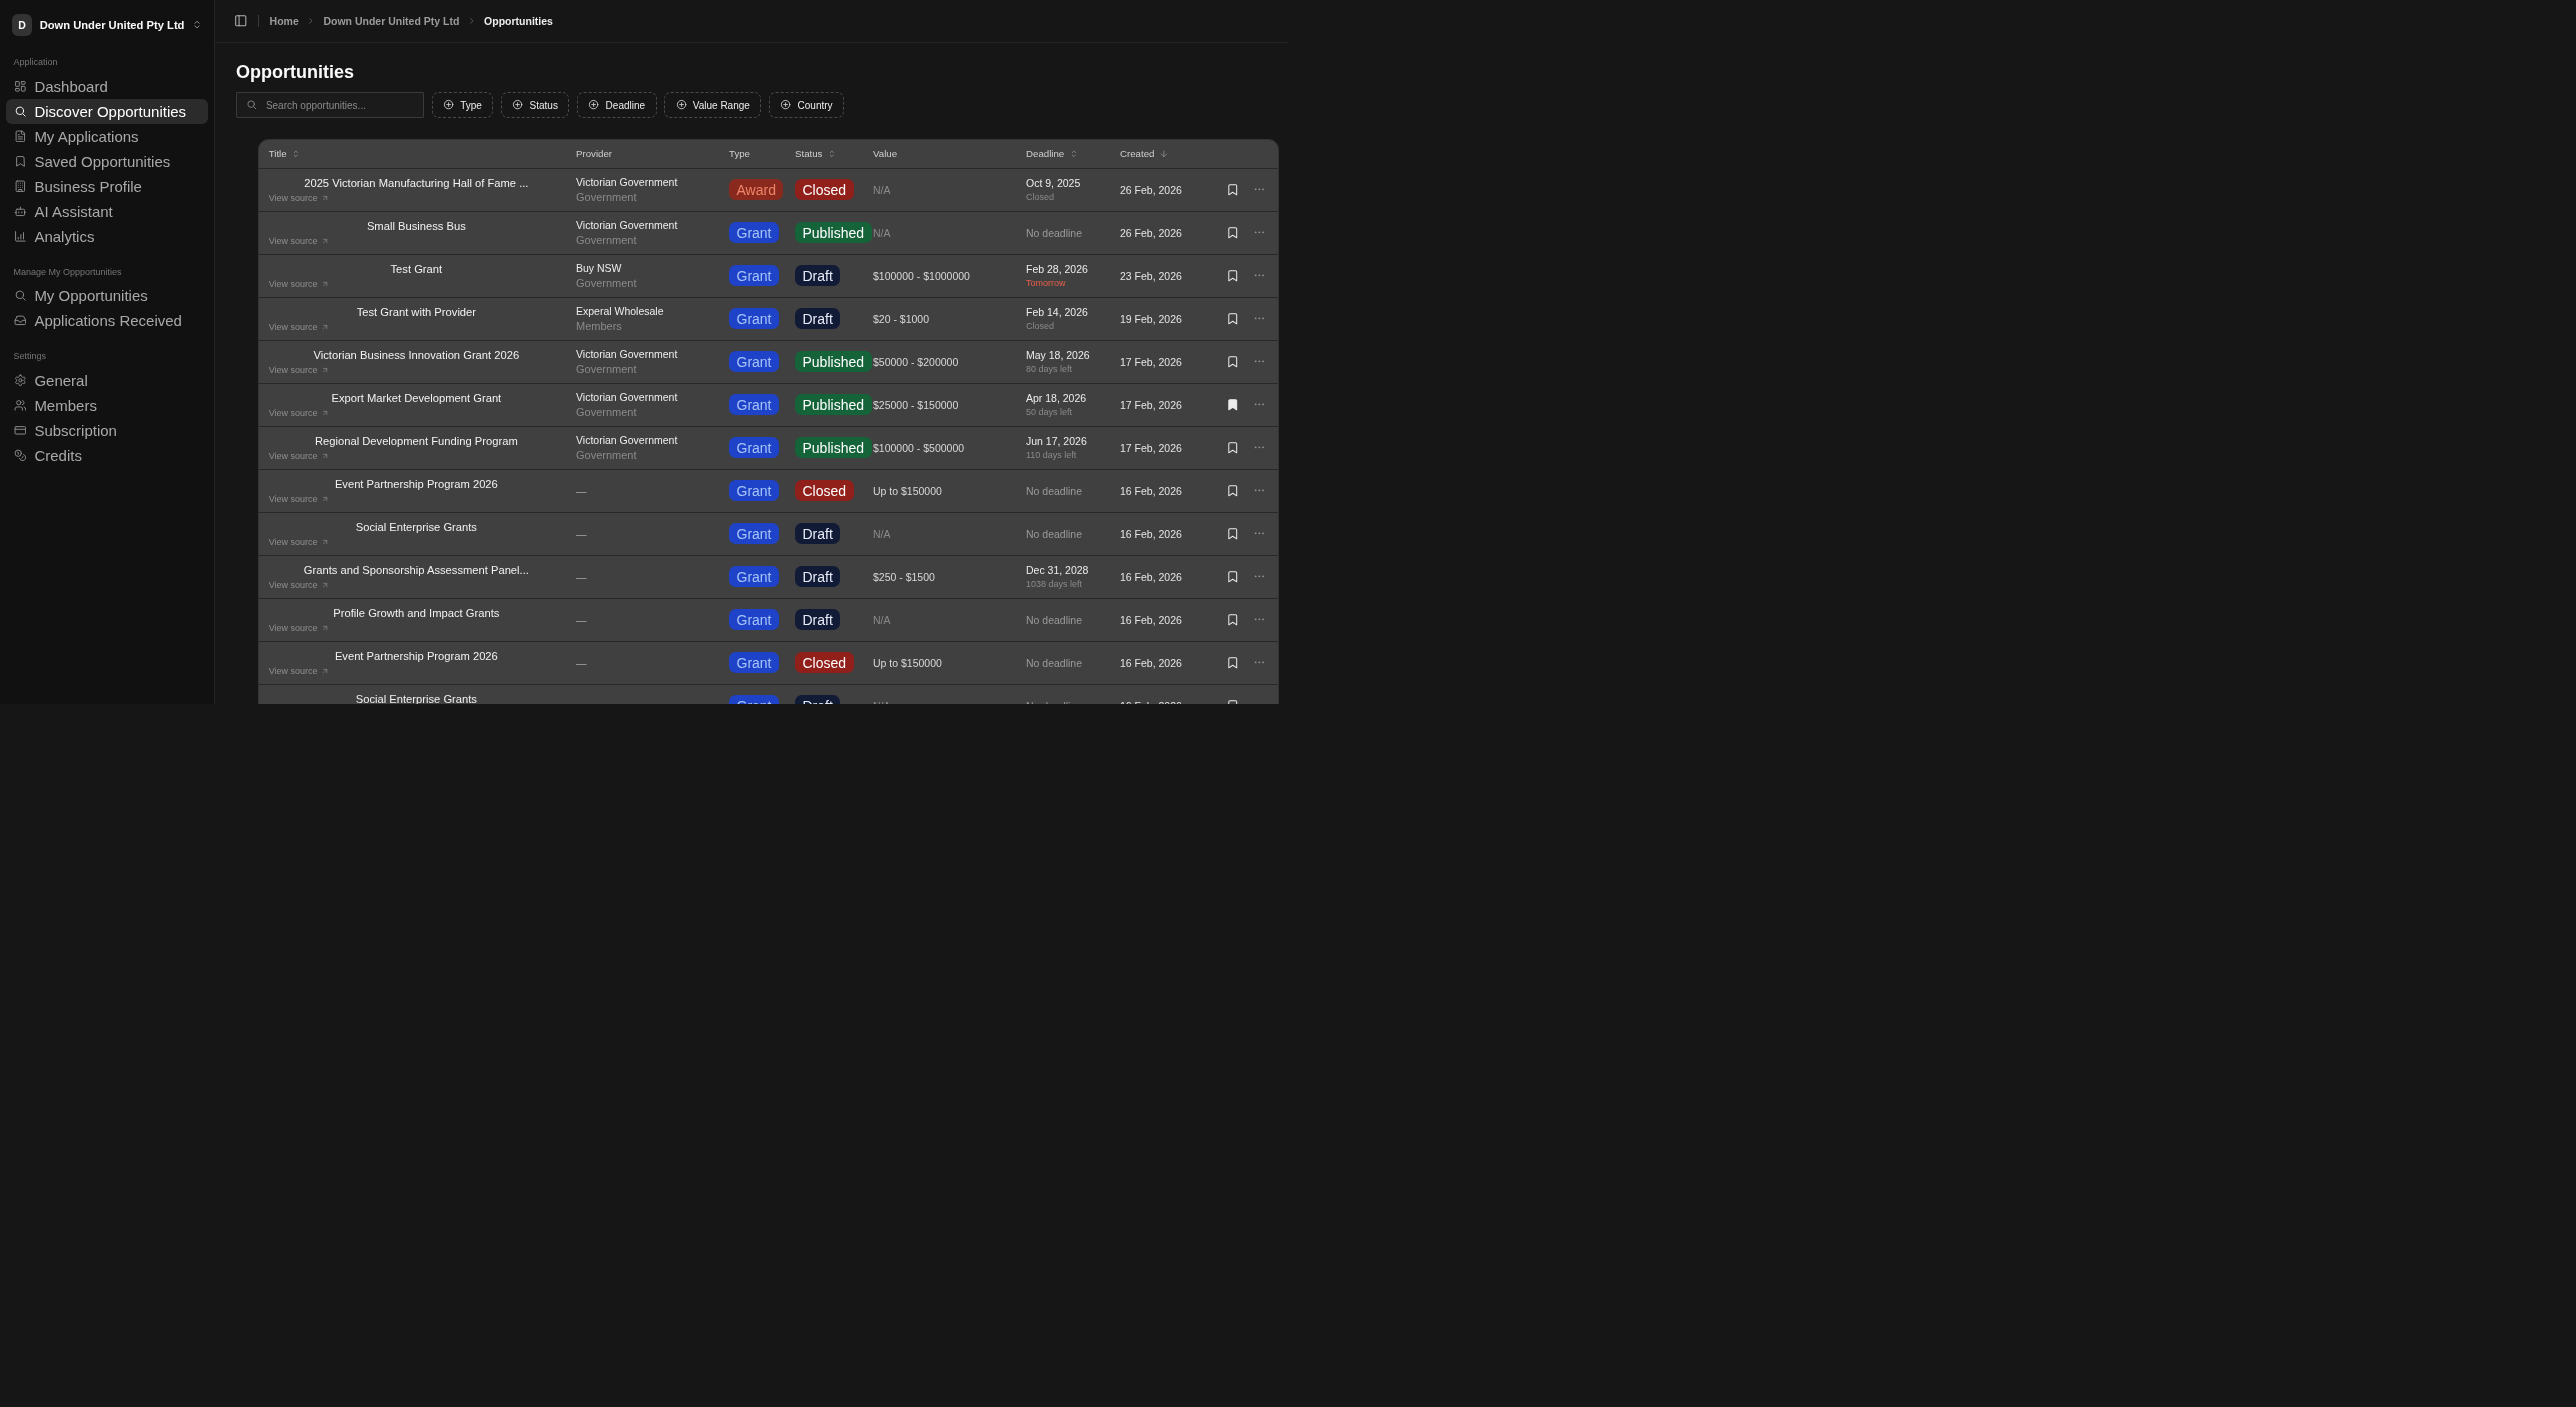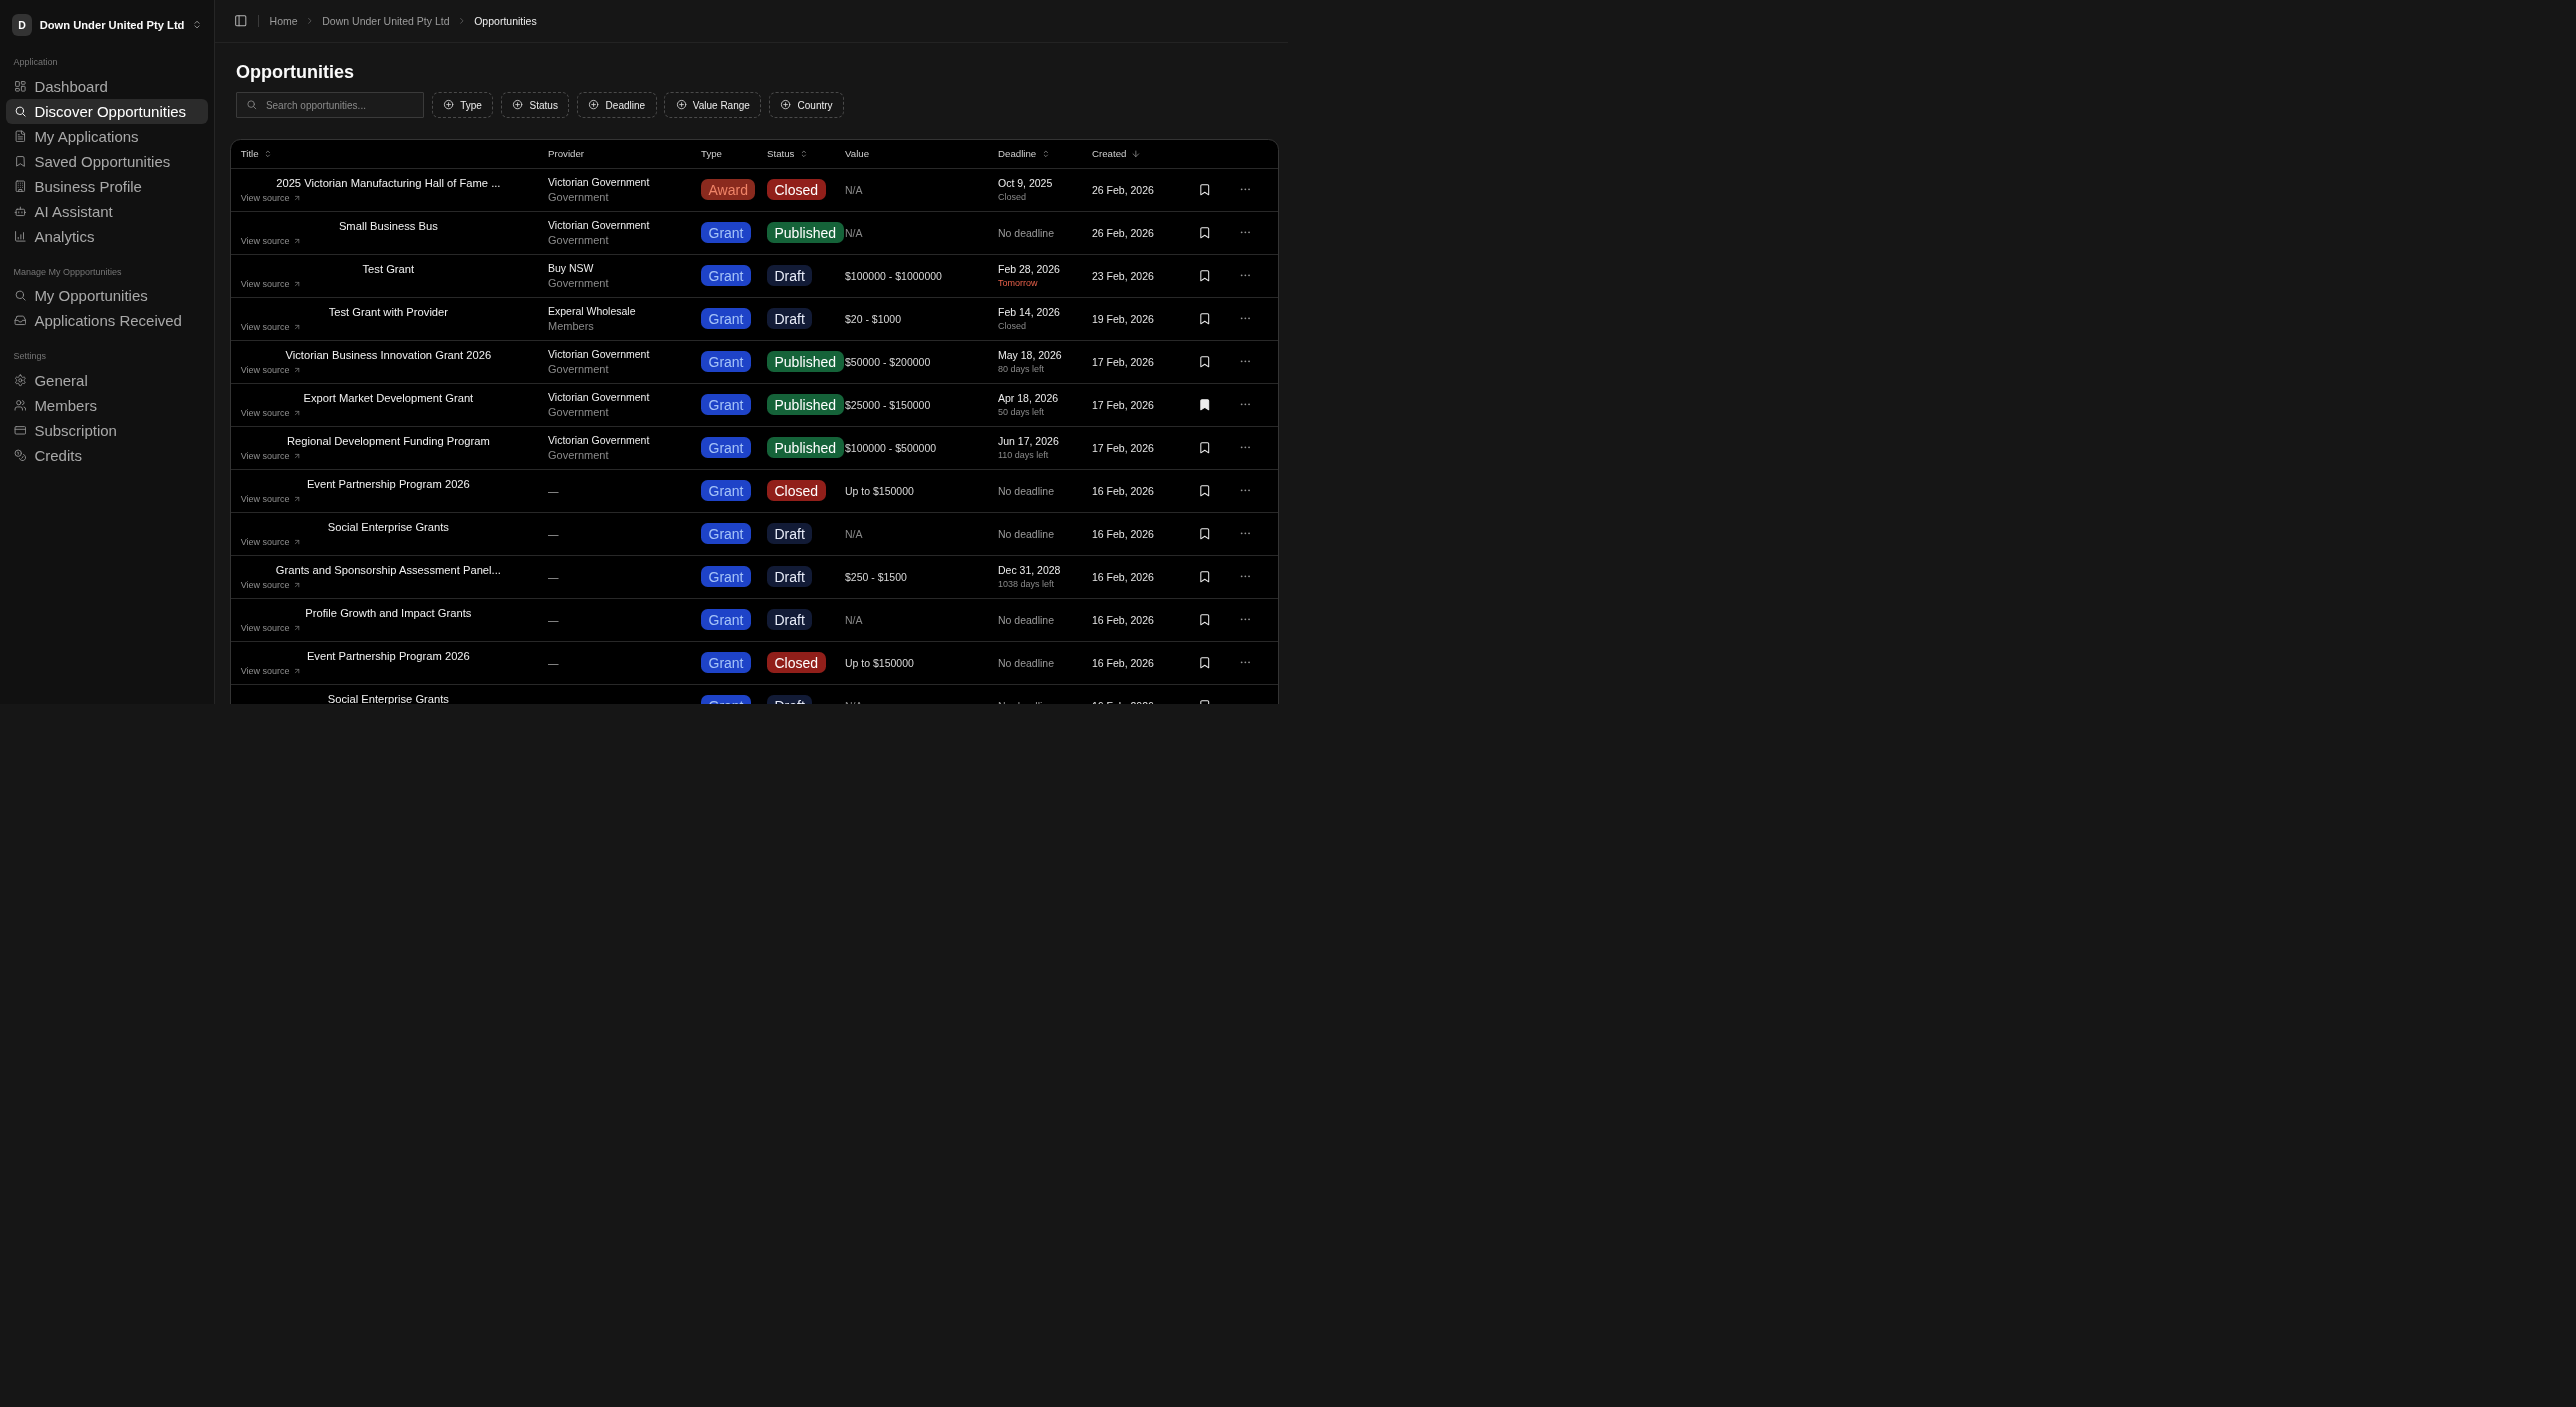--- a/index.html
+++ b/index.html
@@ -33,21 +33,21 @@
   .section-label { font-size:9px; color:#757575; padding:0 7.5px; margin:18px 0 6.7px; }
   .nav-item { display:flex; align-items:center; gap:8.2px; height:25px; padding:0 7.5px;
     border-radius:6px; color:#a9a9a9; font-size:15px; cursor:pointer; }
   .nav-item.active { background:#2b2b2b; color:#ffffff; }
   .nav-icon { width:12.7px; height:12.7px; color:#8f8f8f; flex:none; }
   .nav-item.active .nav-icon { color:#ffffff; }
 
   
   .main { flex:1; min-width:0; display:flex; flex-direction:column; background:#161616; }
   .topbar { height:43px; min-height:43px; display:flex; align-items:center; gap:10.5px;
-    padding:0 19.4px; border-bottom:0.7px solid #232323; }
+    padding:0 19.4px; border-bottom:0.7px solid #232323;font-weight:bold; }
   .panel-toggle { width:13.5px; height:13.5px; color:#b5b5b5; cursor:pointer; }
   .topbar-sep { width:0.7px; height:12.7px; background:#3a3a3a; }
   .breadcrumb { display:flex; align-items:center; gap:7.5px; font-size:10.5px; }
   .crumb { color:#9b9b9b; cursor:pointer; }
   .crumb.current { color:#ededed; }
   .crumb-chevron { width:9.7px; height:9.7px; color:#6b6b6b; }
 
   .content { padding:19.4px 9px 0 15px; }
   .page-title { margin:0 0 0 6px; font-size:18px; font-weight:700; color:#fafafa; }
   .filters { display:flex; align-items:center; gap:7.5px; margin:9px 0 0 6px; }
@@ -56,21 +56,21 @@
   .search-icon { width:11.2px; height:11.2px; color:#8a8a8a; flex:none; }
   .search-input { flex:1; min-width:0; border:none; outline:none; background:transparent;
     color:#e5e5e5; font-size:10px; font-family:inherit; }
   .search-input::placeholder { color:#8a8a8a; }
   .filter-btn { height:25.4px; border:0.7px dashed #4a4a4a; background:transparent; border-radius:6.7px;
     display:inline-flex; align-items:center; gap:6px; padding:0 10.5px; color:#ececec;
     font-size:10px; font-family:inherit; cursor:pointer; }
   .plus-icon { width:11.2px; height:11.2px; color:#dcdcdc; }
 
   
-  .table { margin-top:21px; border:0.7px solid #343434; border-radius:10.5px; overflow:hidden; background:#000000; }
+  .table { margin-top:21px; border:0.7px solid #343434; border-radius:10.5px; overflow:hidden; background:#404040;margin-left:28px; }
   .thead, .trow { display:grid; grid-template-columns:317px 153px 66px 78px 153px 94px 96px 33px 1fr; align-items:center; }
   .thead { height:28px; color:#cfcfcf; font-size:9.7px; }
   .trow { height:43px; border-top:0.7px solid #282828; }
   .th { display:flex; align-items:center; gap:4.5px; }
   .th:first-child, .cell-title { padding-left:9.7px; }
   .sort-icon { width:9.7px; height:9.7px; color:#9a9a9a; }
   .cell-title { display:flex; flex-direction:column; justify-content:center; gap:3.7px; min-width:0;text-align:center; }
   .row-title { font-size:11.2px; font-weight:500; color:#f2f2f2; white-space:nowrap; overflow:hidden; text-overflow:ellipsis; padding-right:12px; }
   .view-source { display:inline-flex; align-items:center; gap:3.7px; width:fit-content;
     font-size:9px; color:#8f8f8f; text-decoration:none; cursor:pointer; }

